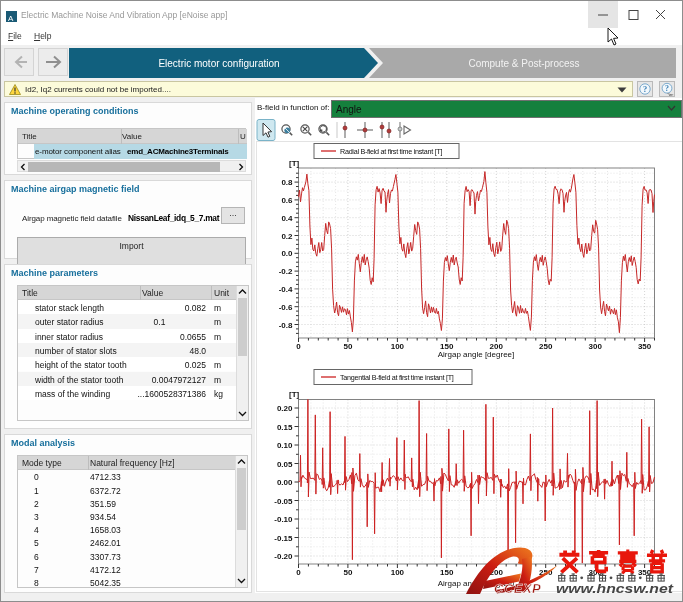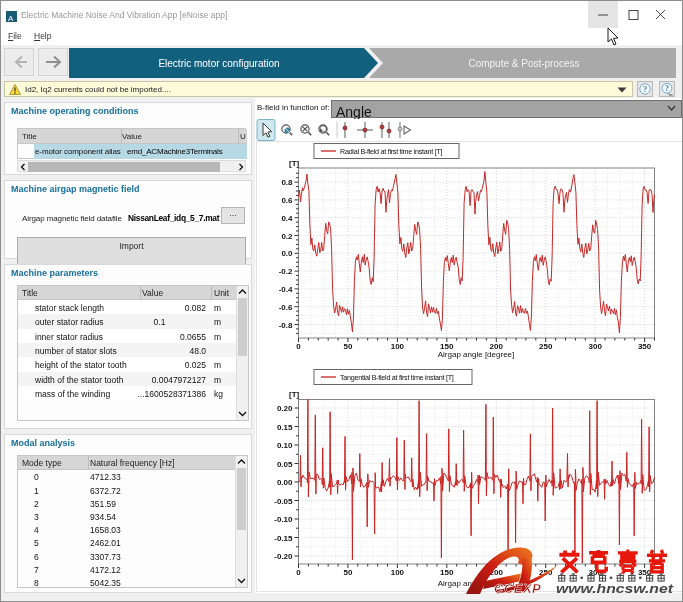--- a/index.html
+++ b/index.html
@@ -97,21 +97,21 @@
     <div class="lhead">Machine operating conditions</div>
     <div class="abs" style="left:12px;top:25px;width:229px;height:31px;border:1px solid #c6c6c6;font-size:8px">
       <div class="abs thead" style="left:0;top:0;width:229px;height:15px;border-bottom:1px solid #c6c6c6"></div>
       <div class="abs" style="left:4px;top:2.5px;color:#222">Title</div>
       <div class="abs" style="left:104px;top:2.5px;color:#222">Value</div>
       <div class="abs" style="left:222px;top:2.5px;color:#222">U</div>
       <div class="abs" style="left:103px;top:0;width:1px;height:15px;background:#bdbdbd"></div>
       <div class="abs" style="left:220px;top:0;width:1px;height:15px;background:#bdbdbd"></div>
       <div class="abs" style="left:16px;top:15px;width:213px;height:15px;background:#b6d9e5"></div>
       <div class="abs" style="left:17px;top:17.5px;color:#111;letter-spacing:-0.1px">e-motor component alias</div>
-      <div class="abs" style="left:109px;top:17.5px;color:#000;font-weight:normal;letter-spacing:-0.2px">emd_ACMachine3Terminals</div>
+      <div class="abs" style="left:109px;top:17.5px;color:#000;font-weight:bold;letter-spacing:-0.2px">emd_ACMachine3Terminals</div>
     </div>
 
     <div class="abs" style="left:12px;top:57px;width:229px;height:12px;background:#f0f0f0;border:1px solid #dcdcdc">
       <div class="abs" style="left:10px;top:0.5px;width:192px;height:10px;background:#b7b7b7"></div>
       <svg class="abs" style="left:1px;top:1.5px" width="8" height="8">
           <path d="M5.5,1 L2.5,4 L5.5,7" stroke="#111" stroke-width="1.3" fill="none"></path>
         </svg>
       <svg class="abs" style="left:219px;top:1.5px" width="8" height="8">
           <path d="M2.5,1 L5.5,4 L2.5,7" stroke="#111" stroke-width="1.3" fill="none"></path>
         </svg>
@@ -204,21 +204,21 @@
         </svg>
         <svg class="abs" style="left:219px;top:121px" width="9" height="8">
           <path d="M1,2 L4.5,5.5 L8,2" stroke="#111" stroke-width="1.3" fill="none"></path>
         </svg>
         <div class="abs" style="left:218.5px;top:12px;width:9px;height:62px;background:#cdcdcd"></div>
       </div>
   </div>
 
   <div id="rightpanel" class="abs"></div>
   <div class="abs" style="left:256px;top:102px;font-size:8px;color:#111">B-field in function of:</div>
-  <div class="abs" style="left:330px;top:99px;width:351px;height:18px;background:#a3a3a3;border:1px solid #707070;font-size:14px;color:#111;padding:2.5px 0 0 4px">Angle</div>
+  <div class="abs" style="left:330px;top:99px;width:351px;height:18px;background:#15803d;border:1px solid #707070;font-size:10px;color:#111;padding:2.5px 0 0 4px">Angle</div>
   <svg class="abs" style="left:666px;top:104px" width="10" height="8">
       <path d="M1,1 L4.5,5 L8,1" stroke="#333" stroke-width="1.2" fill="none"></path>
     </svg>
   <div id="toolbar" class="abs" style="left:255px;top:118px;width:426px;height:22px;background:#fff">
       <svg width="426" height="22" style="position:absolute;left:0;top:0">
         <rect x="1" y="0.5" width="18" height="21" rx="2" fill="#cfe8f0" stroke="#7ab3c8" stroke-width="1"></rect>
         <path d="M7,4 L7,16.5 L10,13.8 L12,18.2 L13.8,17.3 L11.9,13 L15.6,12.7 Z" fill="#fff" stroke="#333" stroke-width="1"></path>
         <circle cx="30" cy="10" r="4.1" fill="none" stroke="#555" stroke-width="1.2"></circle>
         <line x1="33.4" y1="13.4" x2="36.2" y2="16.2" stroke="#555" stroke-width="1.5"></line>
         <circle cx="31.3" cy="11.3" r="2.9" fill="#3d7f9e"></circle>

